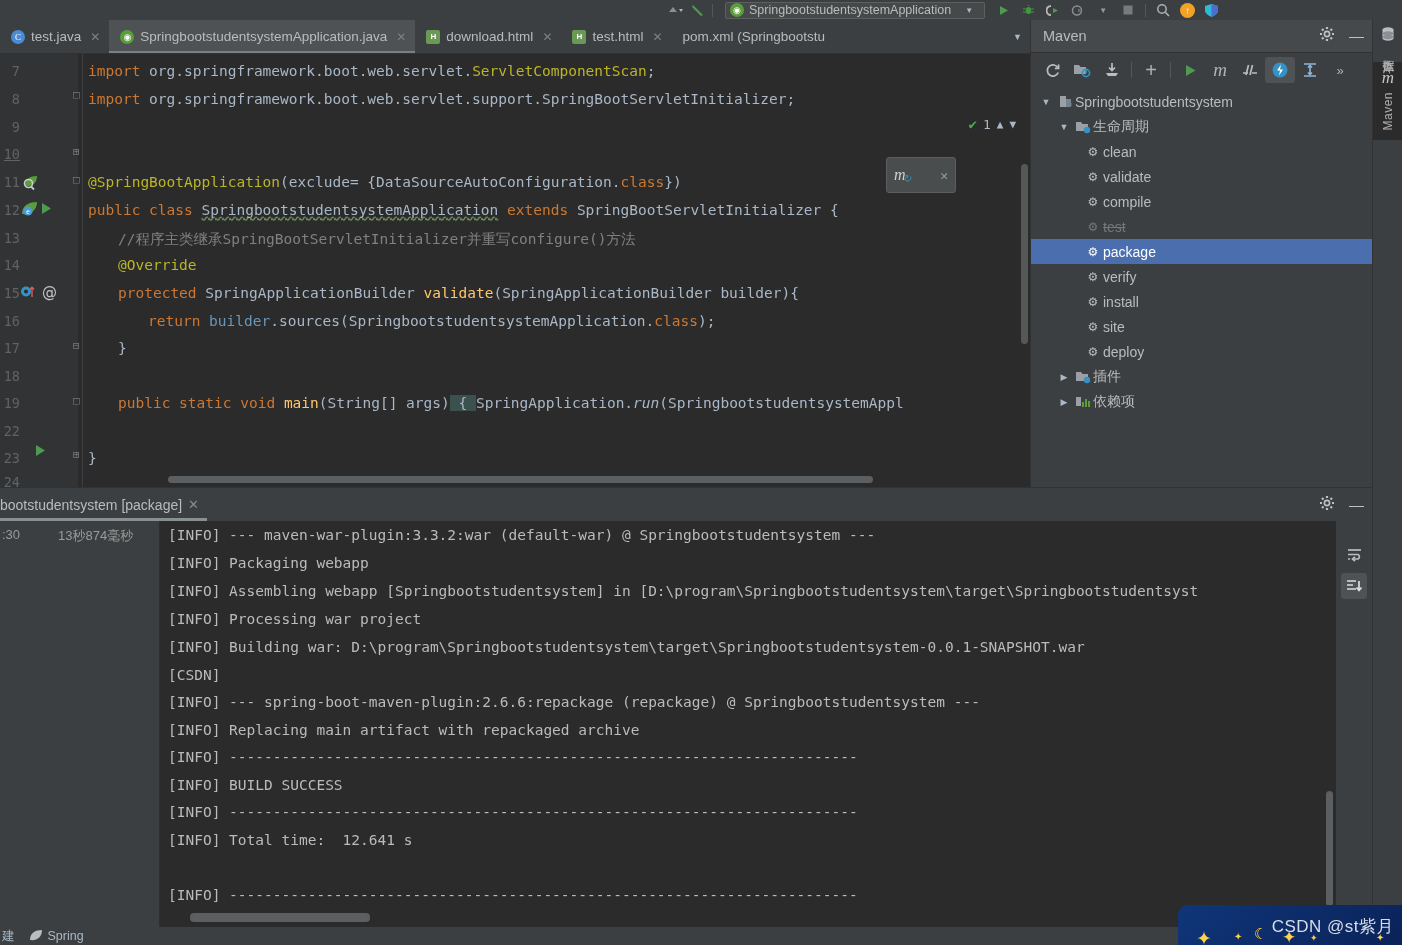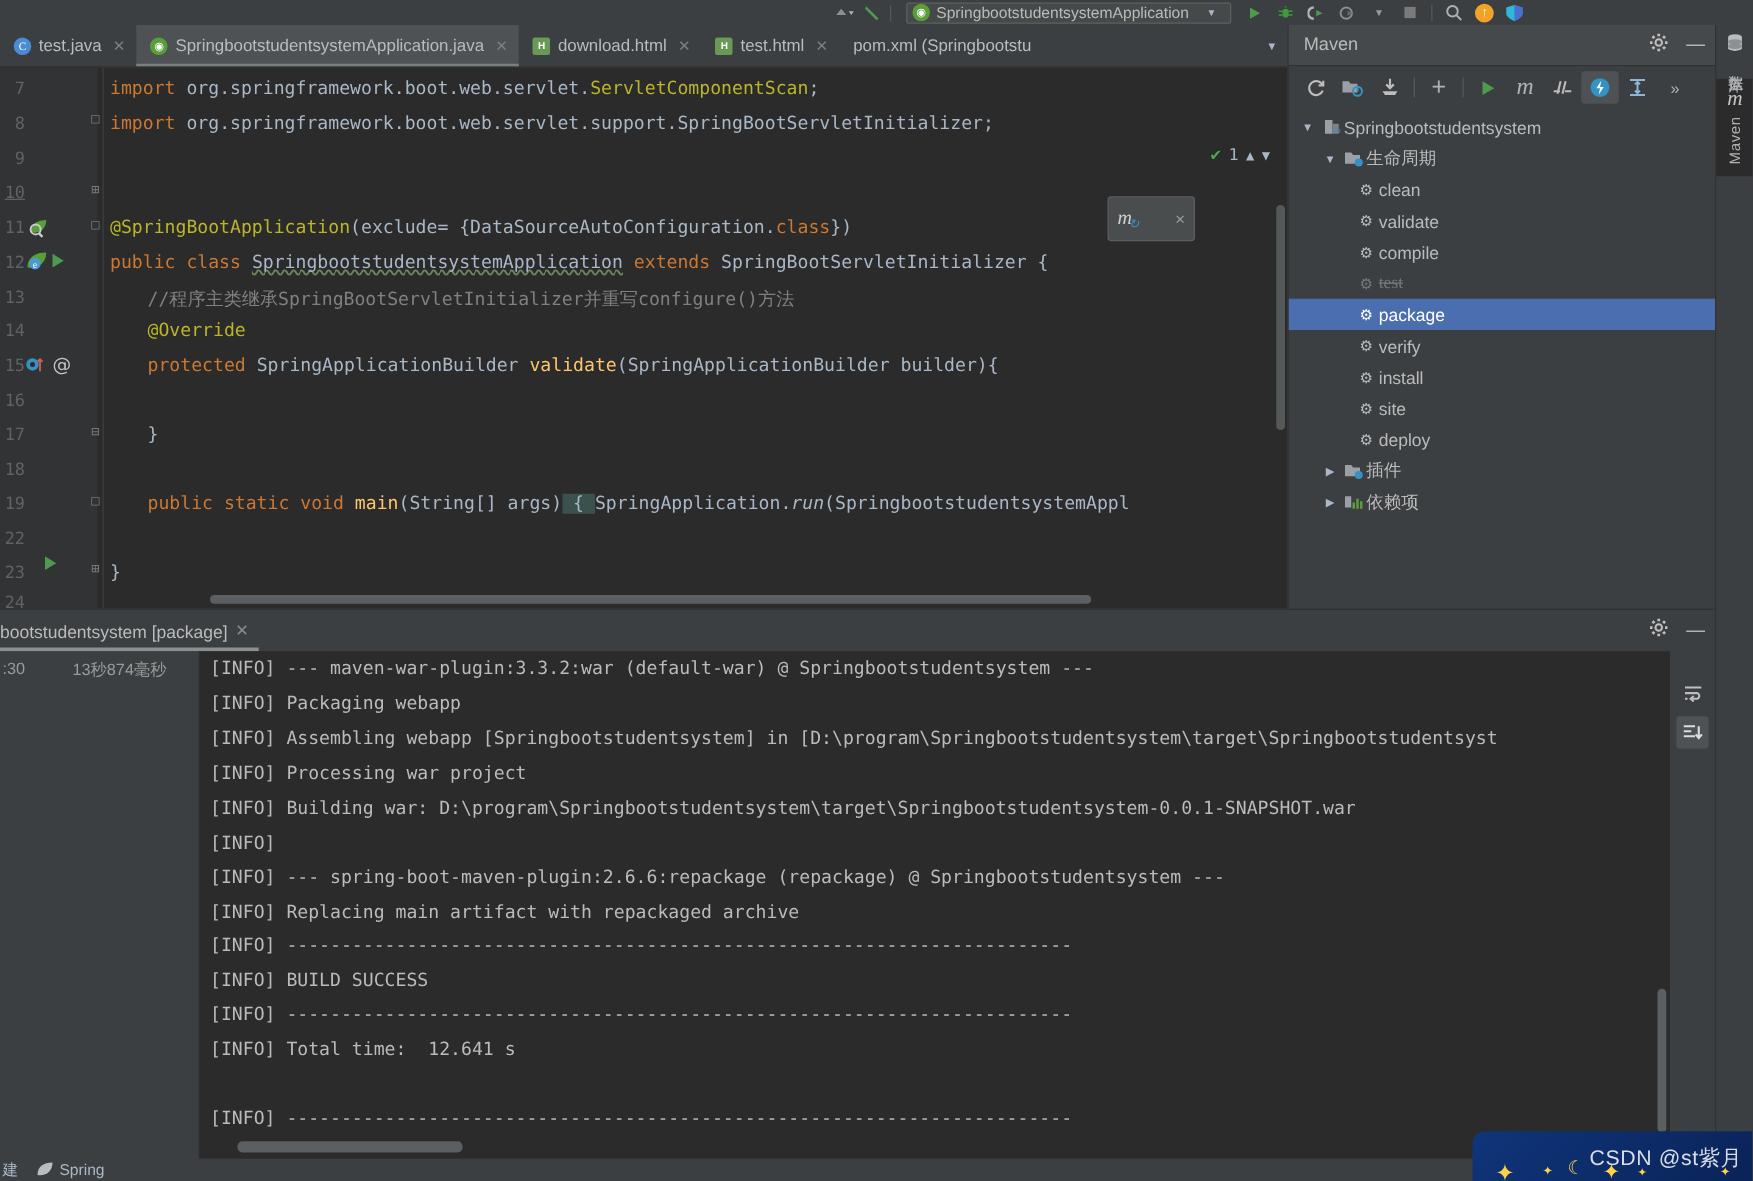--- a/index.html
+++ b/index.html
@@ -99,21 +99,21 @@
   .maven-title { color:#bbbbbb; font-size:14.5px; }
   .mh-right { margin-left:auto; display:flex; align-items:center; gap:14px; }
   .maven-tb { height:34px; display:flex; align-items:center; gap:0px; padding:0 6px; }
   .mtb-btn { width:30px; height:26px; display:flex; align-items:center; justify-content:center; color:#afb1b3; font-size:15px; border-radius:3px; }
   .mtb-btn.on { background:#4e5254; }
   .mtb-sep { width:1px; height:16px; background:#555759; margin:0 4px; }
 
   .tree { padding-top:2px; font-size:14px; }
   .trow { height:25px; display:flex; align-items:center; color:#bbbbbb; white-space:nowrap; }
   .trow.sel { background:#4b6eaf; color:#ffffff; }
-  .trow.dim span.lbl { color:#777777; text-decoration:line-through;font-family:Liberation Serif, serif; }
+  .trow.dim span.lbl { color:#777777; text-decoration:line-through; }
   .chev { width:18px; text-align:center; color:#a9b7c6; font-size:9px; }
   .tico { width:20px; display:flex; align-items:center; justify-content:center; font-size:12px; }
 
   
   .stripe { position:absolute; left:1372px; top:20px; width:30px; height:917px; background:#3c3f41; border-left:1px solid #323232; }
   .stripe-btn { width:30px; padding:6px 0 10px; display:flex; flex-direction:column; align-items:center; gap:4px; color:#afb1b3; }
   .stripe-btn.active { background:#2b2b2b; }
   .vtext { writing-mode:vertical-rl; font-size:12px; letter-spacing:0.5px; }
   .vtext.flip { transform:rotate(180deg); }
 
@@ -322,20 +322,21 @@
       <div class="cline" style="top:120px;"><span class="ann">@SpringBootApplication</span><span>(exclude= {DataSourceAutoConfiguration.</span><span class="kw">class</span><span>})</span></div>
 
       <div class="cline" style="top:148px;"><span class="kw">public </span><span class="kw">class </span><span class="under-wavy">SpringbootstudentsystemApplication</span><span class="kw"> extends </span><span>SpringBootServletInitializer {</span></div>
 
       <div class="cline" style="top:176px; left:40px;"><span class="cmt">//程序主类继承SpringBootServletInitializer并重写configure()方法</span></div>
 
       <div class="cline" style="top:203px; left:40px;"><span class="ann">@Override</span></div>
 
       <div class="cline" style="top:231px; left:40px;"><span class="kw">protected </span><span>SpringApplicationBuilder </span><span class="mth">validate</span><span>(SpringApplicationBuilder builder){</span></div>
 
+      <div class="cline" style="top:259px; left:70px;"><span class="kw">return </span><span class="num">builder</span><span>.sources(SpringbootstudentsystemApplication.</span><span class="kw">class</span><span>);</span></div>
 
       <div class="cline" style="top:286px; left:40px;"><span>}</span></div>
 
       <div class="cline" style="top:341px; left:40px;"><span class="kw">public </span><span class="kw">static </span><span class="kw">void </span><span class="mth">main</span><span>(String[] args)</span><span class="brace-hl"> { </span><span>SpringApplication.</span><span class="italic">run</span><span>(SpringbootstudentsystemAppl</span></div>
 
       <div class="cline" style="top:396px; left:10px;"><span>}</span></div>
 
       <div class="hscroll-e"></div>
       <div class="vscroll-e"></div>
     </div>
@@ -562,21 +563,21 @@
         <span class="ts" style="left:2px; top:6px;">:30</span>
         <span class="ts" style="left:58px; top:6px;">13秒874毫秒</span>
       </div>
 
       <div class="console">
         <div class="cl" style="top:6px;">[INFO] --- maven-war-plugin:3.3.2:war (default-war) @ Springbootstudentsystem ---</div>
         <div class="cl" style="top:34px;">[INFO] Packaging webapp</div>
         <div class="cl" style="top:62px;">[INFO] Assembling webapp [Springbootstudentsystem] in [D:\program\Springbootstudentsystem\target\Springbootstudentsyst</div>
         <div class="cl" style="top:90px;">[INFO] Processing war project</div>
         <div class="cl" style="top:118px;">[INFO] Building war: D:\program\Springbootstudentsystem\target\Springbootstudentsystem-0.0.1-SNAPSHOT.war</div>
-        <div class="cl" style="top:146px;">[INFO]</div>
+        <div class="cl" style="top:146px;">[CSDN]</div>
         <div class="cl" style="top:173px;">[INFO] --- spring-boot-maven-plugin:2.6.6:repackage (repackage) @ Springbootstudentsystem ---</div>
         <div class="cl" style="top:201px;">[INFO] Replacing main artifact with repackaged archive</div>
         <div class="cl" style="top:228px;">[INFO] ------------------------------------------------------------------------</div>
         <div class="cl" style="top:256px;">[INFO] BUILD SUCCESS</div>
         <div class="cl" style="top:283px;">[INFO] ------------------------------------------------------------------------</div>
         <div class="cl" style="top:311px;">[INFO] Total time:  12.641 s</div>
         <div class="cl" style="top:366px;">[INFO] ------------------------------------------------------------------------</div>
         <div class="vscroll-c"></div>
         <div class="hscroll-c"></div>
       </div>

